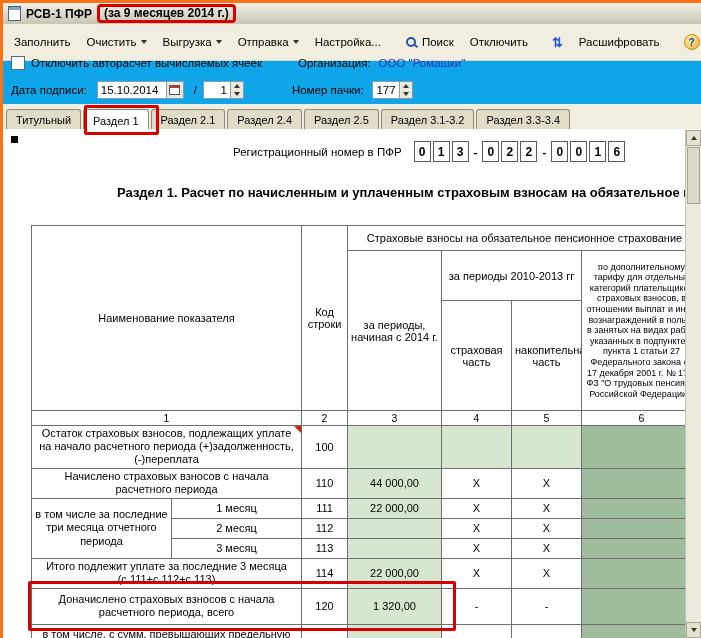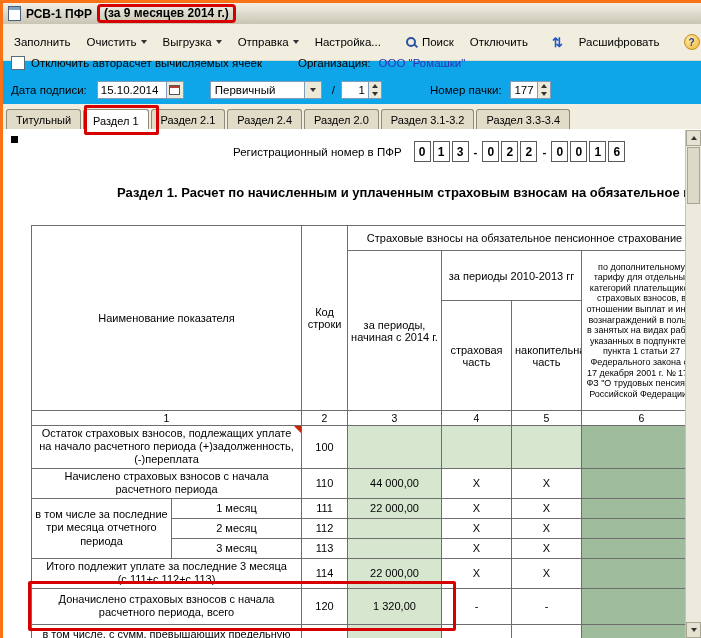--- a/index.html
+++ b/index.html
@@ -203,26 +203,20 @@
   </div>
 
   <div class="row-doc">
     <span style="margin-right:10px;">Дата подписи:</span>
     <span class="fld">
       <input class="in-date" value="15.10.2014" style="">
       <span class="cal-btn">
         <span class="cal-glyph"></span>
       </span>
     </span>
-    <span class="fld sel">
-      <span class="sel-text">Первичный</span>
-      <span class="dd-btn">
-        <span class="tri-down"></span>
-      </span>
-    </span>
     <span class="slash">/</span>
     <span class="fld spin">
       <input value="1" style="">
       <span class="spin-col">
         <span class="u">
             <i></i>
           </span>
         <span class="d">
             <i></i>
           </span>
@@ -240,21 +234,21 @@
           </span>
       </span>
     </span>
   </div>
 
   <div class="tabs">
     <span class="tab">Титульный</span>
     <span class="tab active">Раздел 1</span>
     <span class="tab">Раздел 2.1</span>
     <span class="tab">Раздел 2.4</span>
-    <span class="tab">Раздел 2.0</span>
+    <span class="tab">Раздел 2.5</span>
     <span class="tab">Раздел 3.1-3.2</span>
     <span class="tab">Раздел 3.3-3.4</span>
   </div>
 
   <div class="content">
     <span class="form-marker"></span>
 
     <div class="regrow">
       <span>Регистрационный номер в ПФР</span>
       <span class="digits">

